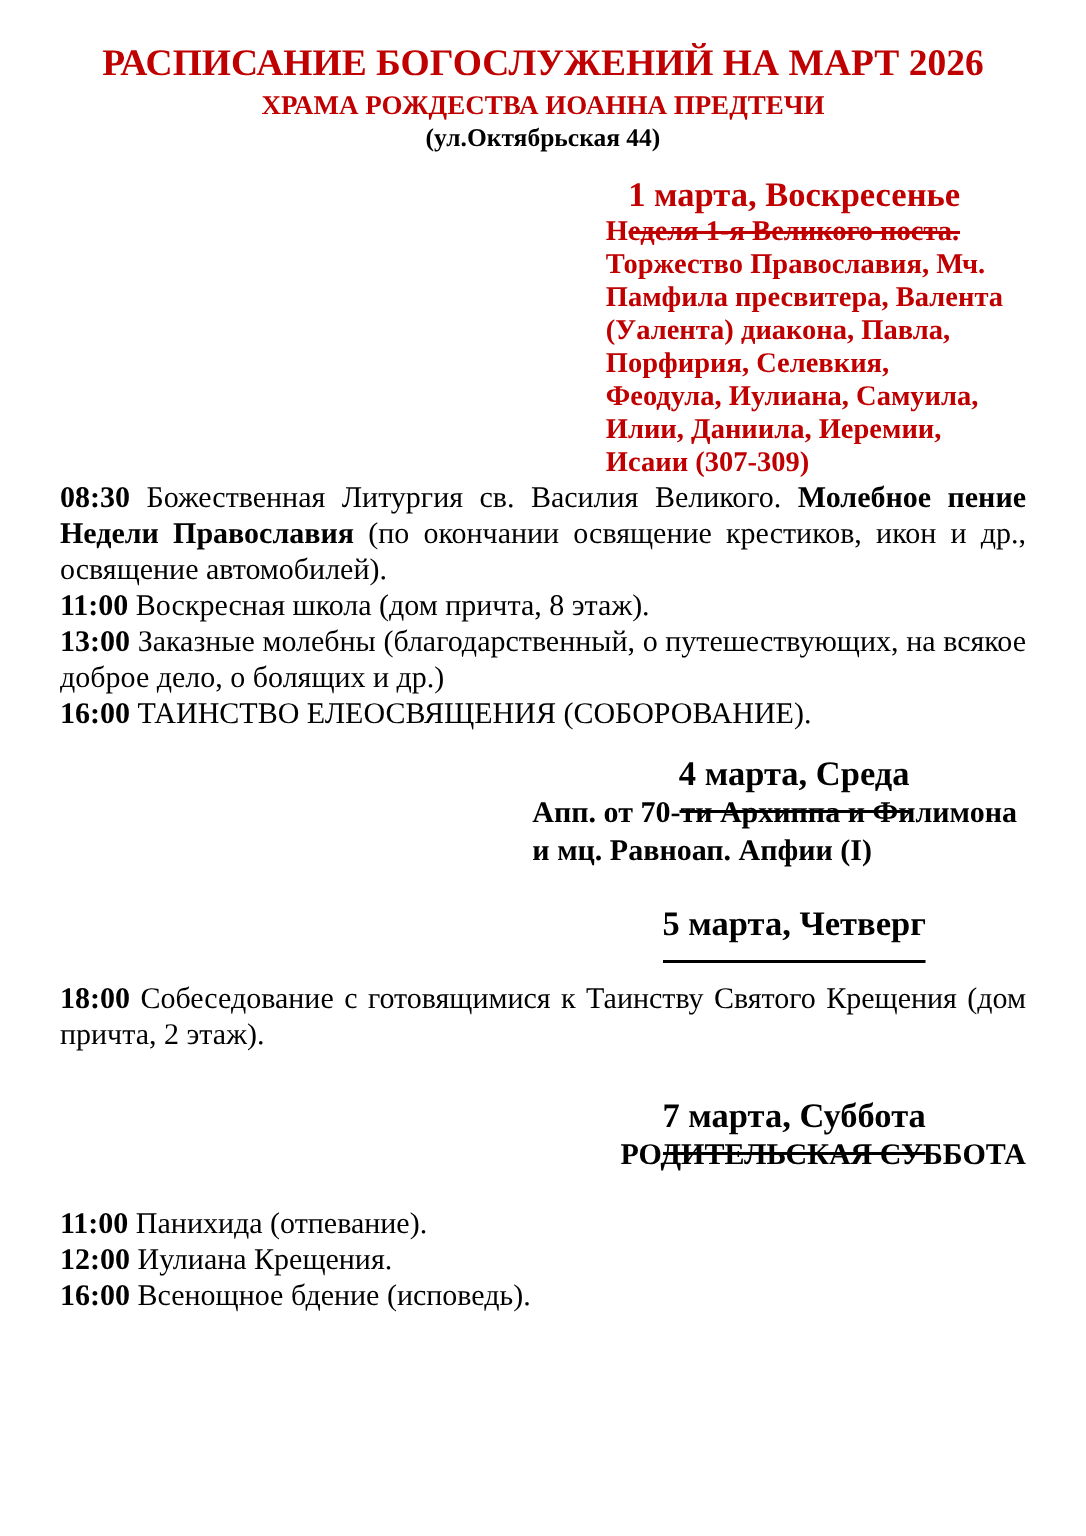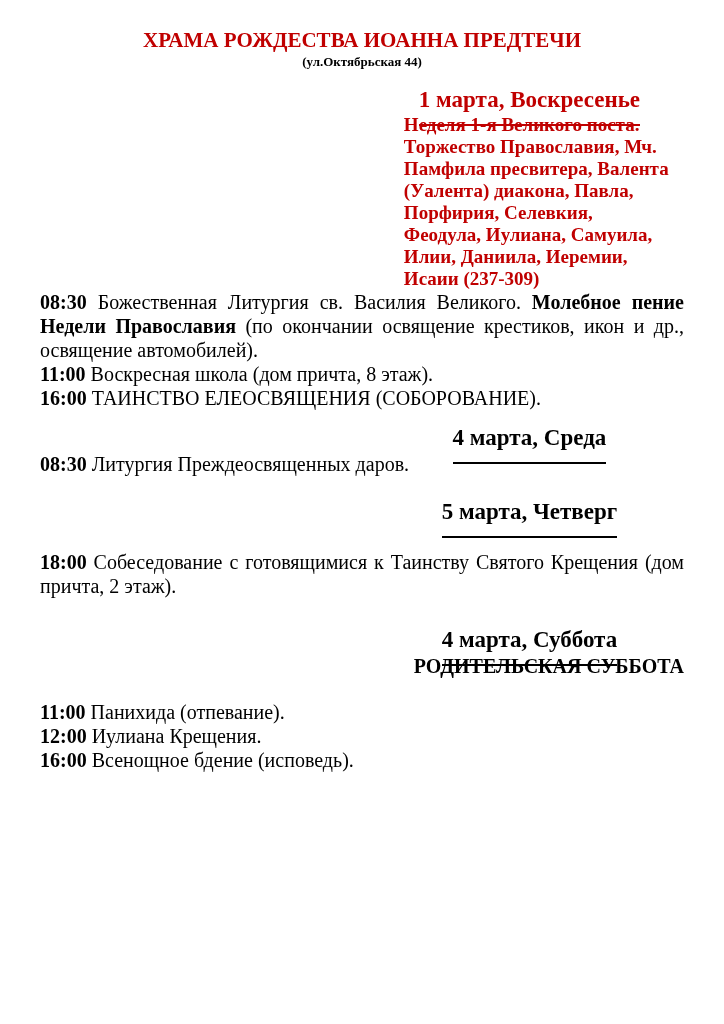--- a/index.html
+++ b/index.html
@@ -24,28 +24,28 @@
     margin:0;
     color:var(--red);
     font-size:25px;
     line-height:30px;
     font-weight:bold;
     letter-spacing:0px;
   }
   .doc-subtitle{
     margin:0;
     color:var(--red);
-    font-size:21px;
+    font-size:18px;
     line-height:24px;
     font-weight:bold;
   }
   .doc-address{
     margin:0;
     color:var(--ink);
-    font-size:13px;
+    font-size:17px;
     line-height:20px;
     font-weight:bold;
   }
   
   .day-section{margin:0;}
   .day-heading{
     margin-left:52%;
     text-align:center;
     font-size:23px;
     line-height:28px;
@@ -102,54 +102,55 @@
   [data-name="day-section-march-5"]{margin-top:22px;}
   [data-name="day-section-march-5"] .entry-list{margin-top:24px;}
   [data-name="day-section-march-7"]{margin-top:28px;}
   [data-name="day-section-march-7"] .entry-list{margin-top:22px;}
 </style>
 </head>
 <body>
 
 <div class="page" data-name="document-page">
   <header class="doc-header" data-name="document-header">
+    <h1 class="doc-title" data-name="document-title">РАСПИСАНИЕ БОГОСЛУЖЕНИЙ НА МАРТ 2026</h1>
     <h2 class="doc-subtitle" data-name="document-subtitle">ХРАМА РОЖДЕСТВА ИОАННА ПРЕДТЕЧИ</h2>
     <div class="doc-address" data-name="document-address">(ул.Октябрьская 44)</div>
   </header>
   <main data-name="schedule-sections">
       <section class="day-section" data-name="day-section-march-1">
         <div class="day-heading red" data-name="day-heading"><span class="hd" data-name="day-heading-text">1 марта, Воскресенье</span></div>
         <div class="desc red" data-name="day-description">Неделя 1-я Великого поста.
 Торжество Православия, Мч.
 Памфила пресвитера, Валента
 (Уалента) диакона, Павла,
 Порфирия, Селевкия,
 Феодула, Иулиана, Самуила,
 Илии, Даниила, Иеремии,
-Исаии (237-309)</div>
+Исаии (307-309)</div>
         <div class="entry-list" data-name="entry-list">
           <p class="entry justify" data-name="schedule-entry"><span class="b" data-name="entry-time">08:30</span><span data-name="entry-text"> Божественная Литургия св. Василия Великого. </span><span class="b" data-name="entry-bold-text">Молебное пение Недели Православия</span><span data-name="entry-text"> (по окончании освящение крестиков, икон и др., освящение автомобилей).</span></p>
           <p class="entry" data-name="schedule-entry"><span class="b" data-name="entry-time">11:00</span><span data-name="entry-text"> Воскресная школа (дом причта, 8 этаж).</span></p>
+          <p class="entry justify" data-name="schedule-entry"><span class="b" data-name="entry-time">13:00</span><span data-name="entry-text"> Заказные молебны (благодарственный, о путешествующих, на всякое доброе дело, о болящих и др.)</span></p>
           <p class="entry" data-name="schedule-entry"><span class="b" data-name="entry-time">16:00</span><span data-name="entry-text"> ТАИНСТВО ЕЛЕОСВЯЩЕНИЯ (СОБОРОВАНИЕ).</span></p>
         </div>
       </section>
       <section class="day-section" data-name="day-section-march-4">
         <div class="day-heading black" data-name="day-heading"><span class="hd" data-name="day-heading-text">4 марта, Среда</span></div>
-        <div class="entry-list" data-name="entry-list">
-          <p class="entry" data-name="schedule-entry"><span class="b" data-name="entry-time">08:30</span><span data-name="entry-text"> Литургия Преждеосвященных даров.</span></p>
-        </div>
+        <div class="desc black" data-name="day-description">Апп. от 70-ти Архиппа и Филимона
+и мц. Равноап. Апфии (I)</div>
       </section>
       <section class="day-section" data-name="day-section-march-5">
         <div class="day-heading black" data-name="day-heading"><span class="hd" data-name="day-heading-text">5 марта, Четверг</span></div>
         <div class="entry-list" data-name="entry-list">
           <p class="entry justify" data-name="schedule-entry"><span class="b" data-name="entry-time">18:00</span><span data-name="entry-text"> Собеседование с готовящимися к Таинству Святого Крещения (дом причта, 2 этаж).</span></p>
         </div>
       </section>
       <section class="day-section" data-name="day-section-march-7">
-        <div class="day-heading black" data-name="day-heading"><span class="hd" data-name="day-heading-text">4 марта, Суббота</span></div>
+        <div class="day-heading black" data-name="day-heading"><span class="hd" data-name="day-heading-text">7 марта, Суббота</span></div>
         <div class="sub-heading" data-name="day-subheading">РОДИТЕЛЬСКАЯ СУББОТА</div>
         <div class="entry-list" data-name="entry-list">
           <p class="entry" data-name="schedule-entry"><span class="b" data-name="entry-time">11:00</span><span data-name="entry-text"> Панихида (отпевание).</span></p>
           <p class="entry" data-name="schedule-entry"><span class="b" data-name="entry-time">12:00</span><span data-name="entry-text"> Иулиана Крещения.</span></p>
           <p class="entry" data-name="schedule-entry"><span class="b" data-name="entry-time">16:00</span><span data-name="entry-text"> Всенощное бдение (исповедь).</span></p>
         </div>
       </section>
     </main>
 </div>
 

